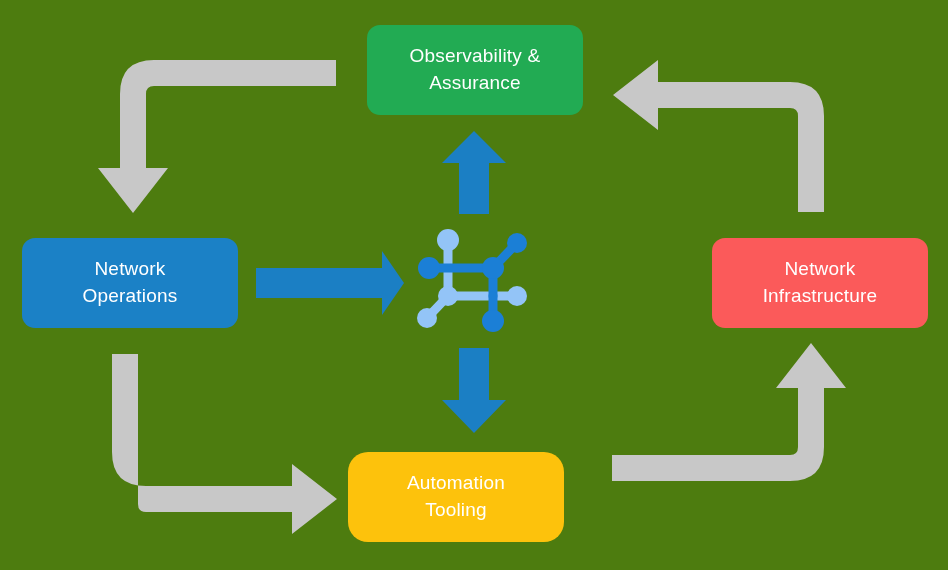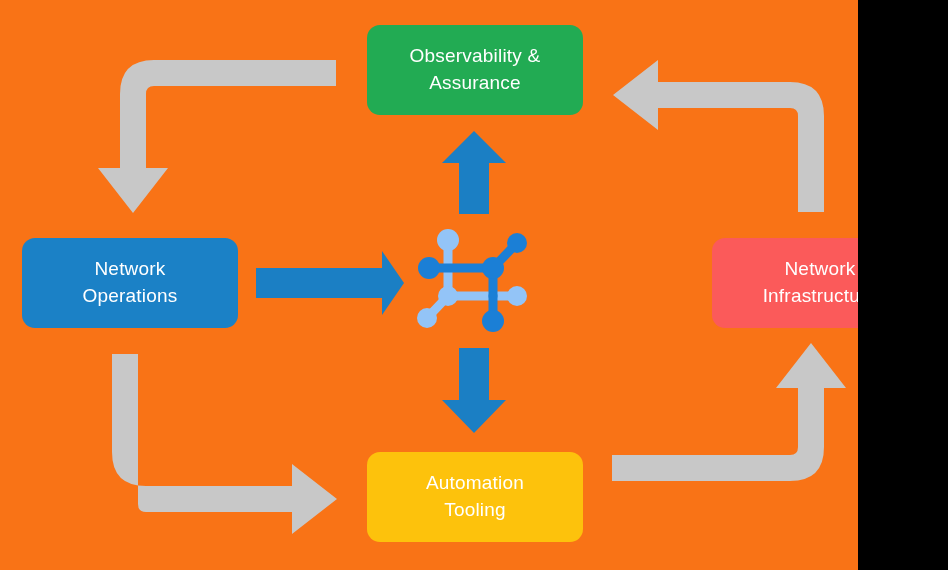--- a/index.html
+++ b/index.html
@@ -2,23 +2,23 @@
 <html><head>
 <meta charset="utf-8">
 <style>
   html, body {
     margin: 0;
     padding: 0;
     background: #000000;
   }
   #canvas {
     position: relative;
-    width: 858px;
+    width: 948px;
     height: 570px;
-    background: #f97316;
+    background: #4d7c0f;
     overflow: hidden;
     font-family: "Liberation Sans", sans-serif;
   }
   .node-box {
     position: absolute;
     border-radius: 13px;
     display: flex;
     align-items: center;
     justify-content: center;
     text-align: center;
@@ -28,21 +28,21 @@
     letter-spacing: 0.2px;
     font-weight: 400;
     box-sizing: border-box;
     padding: 4px 10px;
   }
   .node-label { white-space: pre-line; display: block; }
 
   #box-observability { left: 367px; top: 25px;  width: 216px; height: 90px; background: #22ab53; }
   #box-operations    { left: 22px;  top: 238px; width: 216px; height: 90px; background: #1b81c6; }
   #box-infrastructure{ left: 712px; top: 238px; width: 216px; height: 90px; background: #fb5a5a; }
-  #box-automation    { left: 367px; top: 452px; width: 216px; height: 90px; background: #fdc20c; }
+  #box-automation    { left: 348px; top: 452px; width: 216px; height: 90px; background: #fdc20c; border-radius: 20px; }
 
   .svg-layer {
     position: absolute;
     left: 0; top: 0;
     width: 948px; height: 570px;
   }
   .center-icon {
     position: absolute;
     left: 415px; top: 218px;
     width: 120px; height: 120px;

